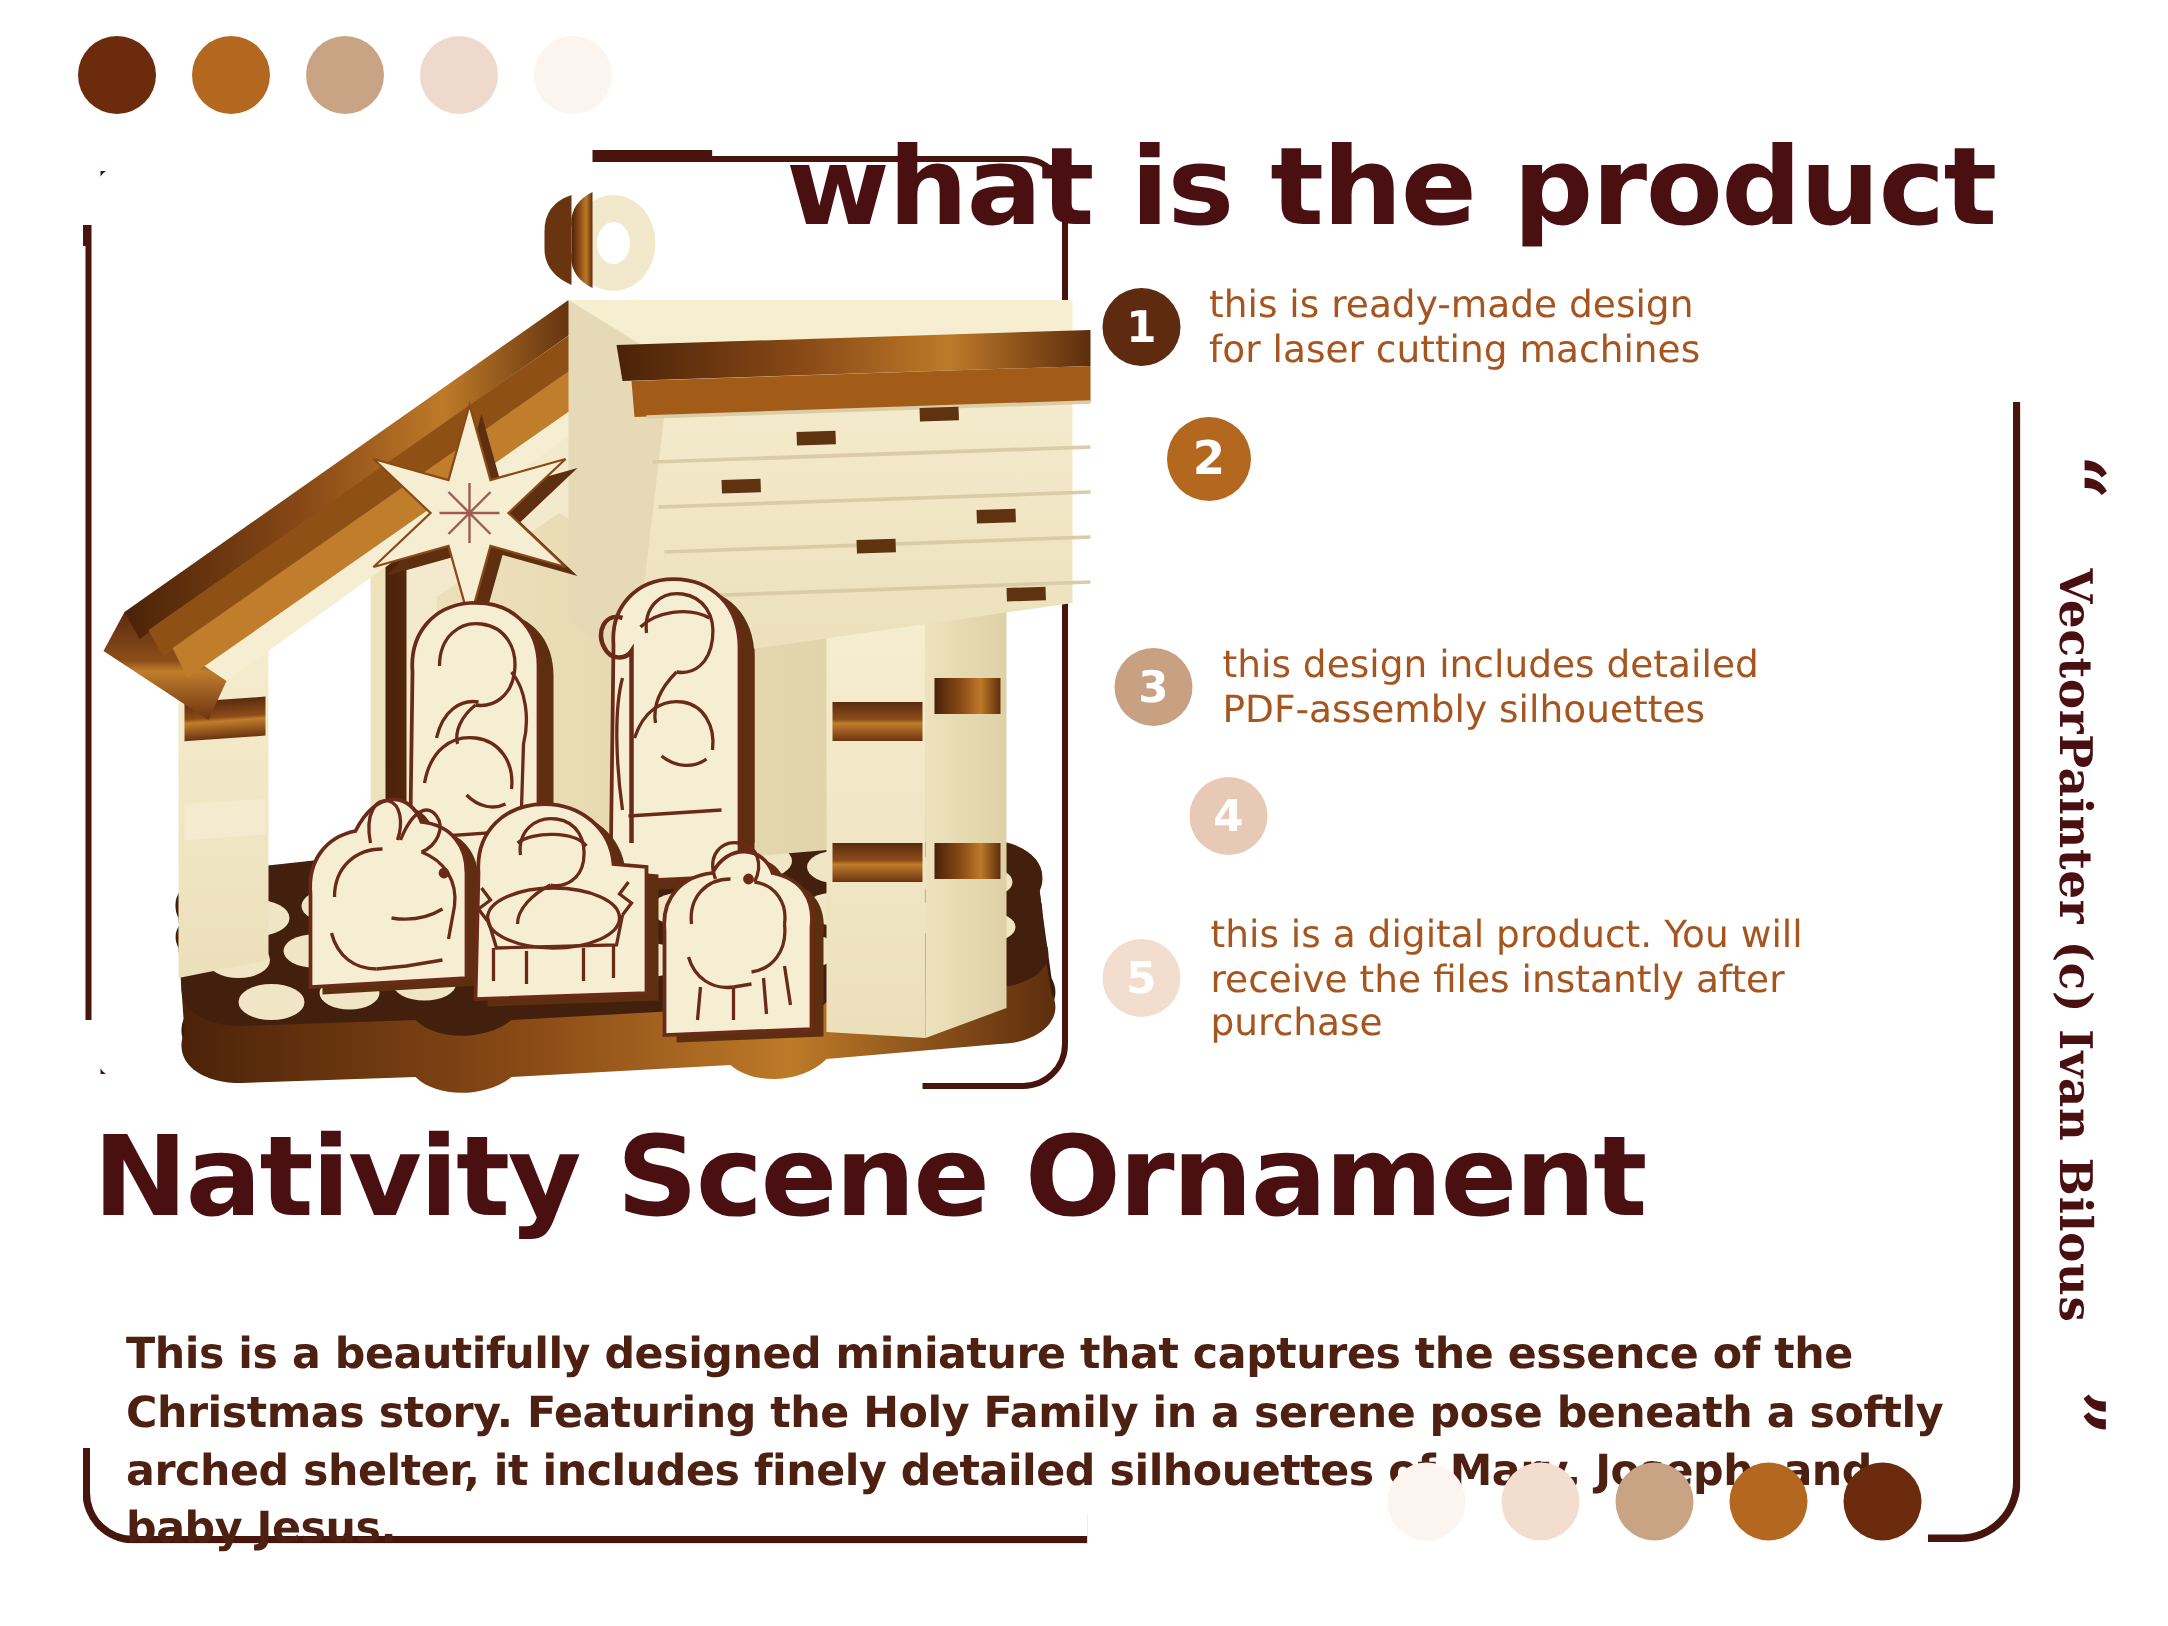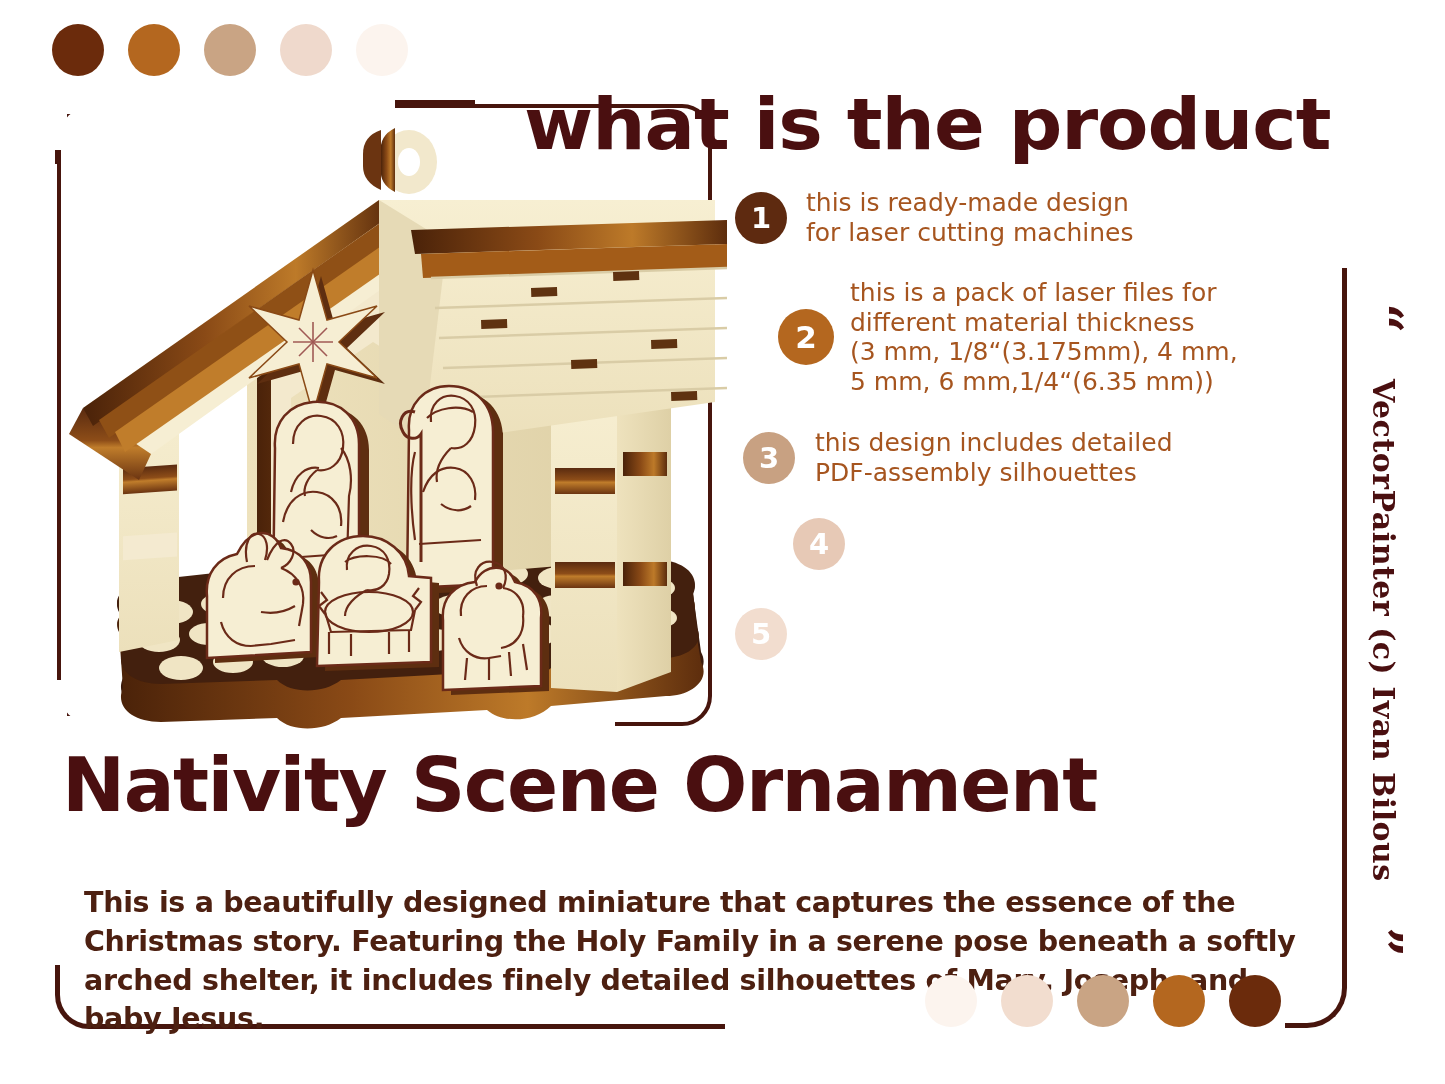--- a/index.html
+++ b/index.html
@@ -389,35 +389,34 @@
   <div class="headline">what is the product</div>
 
   <div class="bullets">
     <div class="bullet" id="b1">
       <div class="num" style="background: rgb(94, 42, 16);">1</div>
       <div class="txt">this is ready-made design
 for laser cutting machines</div>
     </div>
     <div class="bullet" id="b2">
       <div class="num" style="background: rgb(180, 103, 31);">2</div>
-      <div class="txt">this is a pack of laser files for
-different material thickness
-(3 mm, 1/8“(3.175mm), 4 mm,
-5 mm, 6 mm,1/4“(6.35 mm))</div>
     </div>
     <div class="bullet" id="b3">
       <div class="num" style="background: rgb(200, 161, 130);">3</div>
       <div class="txt">this design includes detailed
 PDF-assembly silhouettes</div>
     </div>
     <div class="bullet" id="b4">
       <div class="num" style="background: rgb(231, 201, 182);">4</div>
     </div>
     <div class="bullet" id="b5">
       <div class="num" style="background: rgb(242, 221, 207);">5</div>
+      <div class="txt">this is a digital product. You will
+receive the files instantly after
+purchase</div>
     </div>
   </div>
 
   <div class="product-title">Nativity Scene Ornament</div>
 
   <div class="description">This is a beautifully designed miniature that captures the essence of the Christmas story. Featuring the Holy Family in a serene pose beneath a softly arched shelter, it includes finely detailed silhouettes of Mary, Joseph, and baby Jesus.</div>
 
   <div class="swatch-row bottom" id="pal-bot">
       <div class="swatch" style="background: rgb(252, 244, 238);"></div>
       <div class="swatch" style="background: rgb(242, 221, 207);"></div>

